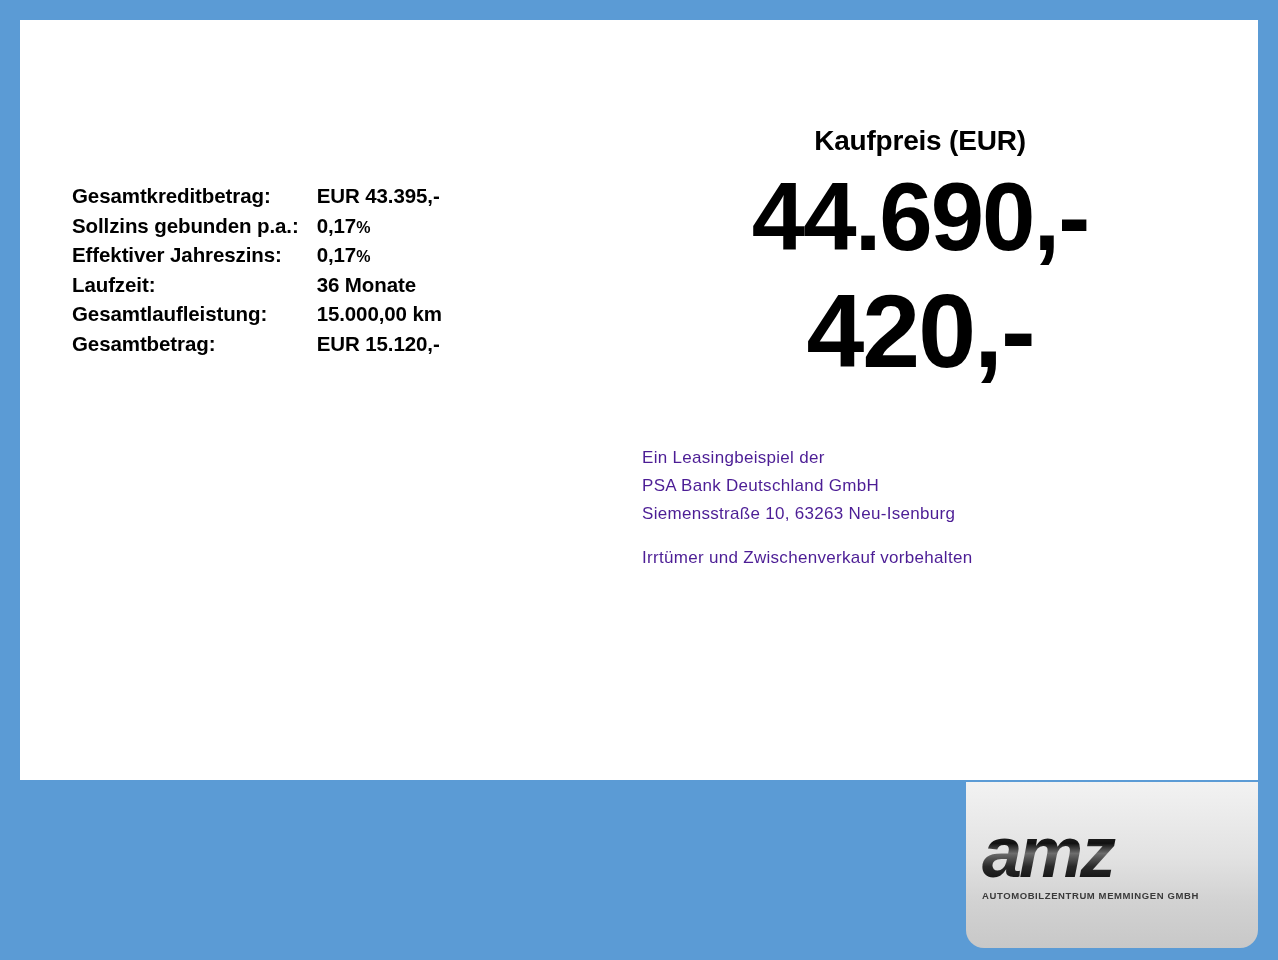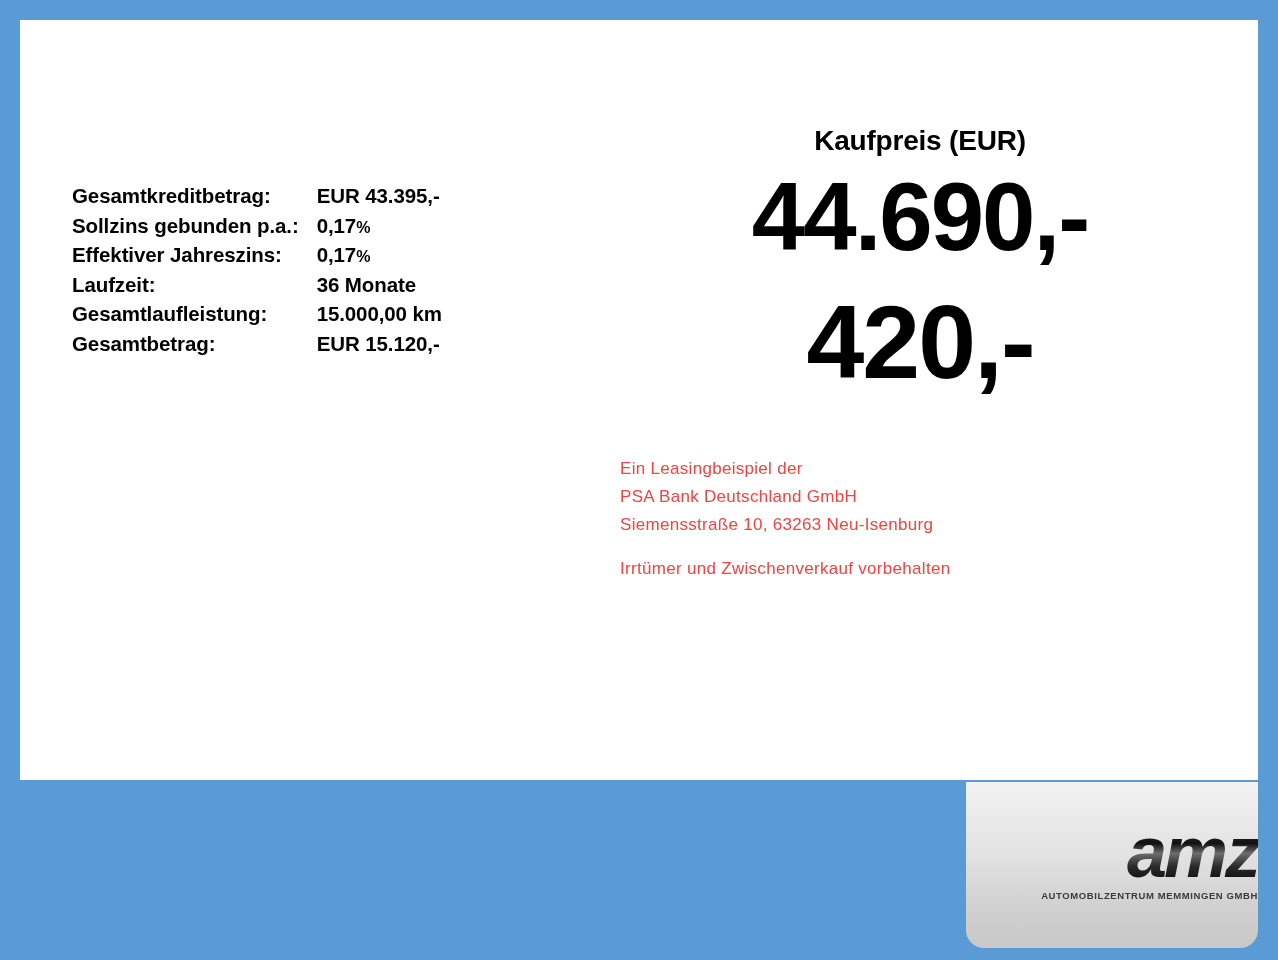--- a/index.html
+++ b/index.html
@@ -91,51 +91,52 @@
   }
   .rate-head {
     margin-top: 54px;
   }
   .rate-big {
     font-size: 104px;
     font-weight: bold;
     color: #000;
     text-align: center;
     line-height: 1.05;
-    margin-top: 20px;
+    margin-top: 9px;
     letter-spacing: -2px;
   }
   .legal {
     margin-top: 58px;
+    margin-left: 22px;
     font-size: 17px;
-    color: #ef4444;
+    color: #4c1d95;
     line-height: 1.65;
     letter-spacing: 0.3px;
   }
   .legal .spacer {
     height: 16px;
   }
 
   .logo-box {
     position: absolute;
     left: 966px;
     top: 782px;
     width: 292px;
     height: 166px;
     background: linear-gradient(180deg, #f2f2f2 0%, #e2e2e2 45%, #d2d2d2 72%, #c8c8c8 100%);
     border-bottom-left-radius: 18px;
     border-bottom-right-radius: 18px;
     overflow: hidden;
   }
   .logo-inner {
     position: absolute;
-    left: 9px;
+    left: 16px;
     right: 0;
     top: 34px;
-    text-align: right;
+    text-align: left;
   }
   .logo-word {
     font-size: 72px;
     font-weight: bold;
     font-style: italic;
     letter-spacing: -3px;
     line-height: 1;
     background: linear-gradient(180deg, #4a4a4a 0%, #111 38%, #6d6d6d 52%, #2a2a2a 70%, #050505 100%);
     -webkit-background-clip: text;
     background-clip: text;

